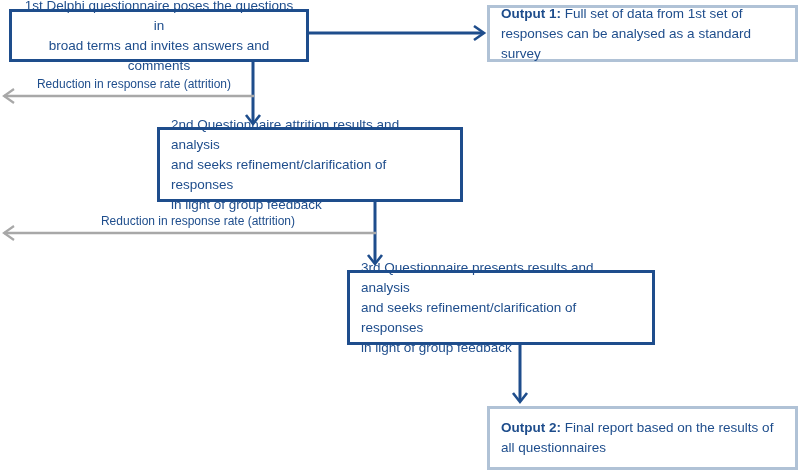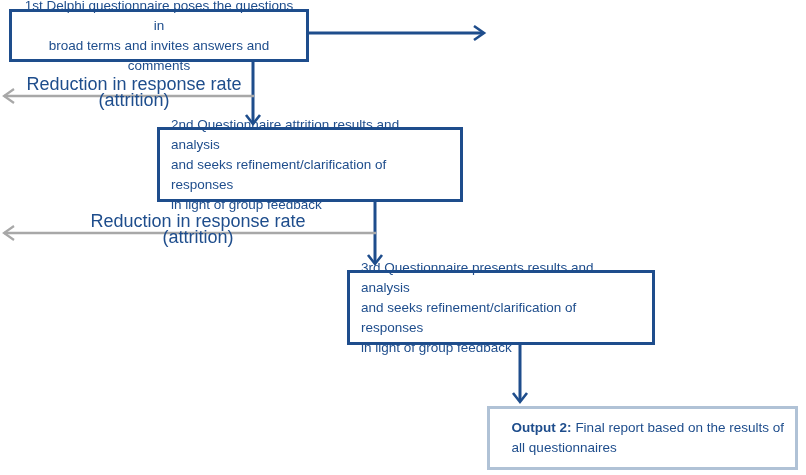--- a/index.html
+++ b/index.html
@@ -37,49 +37,53 @@
   }
   .pre-line { white-space: pre-line; }
   .bold { font-weight: bold; }
   .arrow { position: absolute; }
   .arrow svg { display: block; }
   .navy-stroke { color: var(--navy); }
   .gray-stroke { color: var(--gray); }
   .attrition-label {
     position: absolute;
     color: var(--navy);
-    font-size: 18px;
+    font-size: 12px;
     line-height: 16px;
     text-align: center;
   }
 </style>
 </head>
 <body>
 
 <div id="canvas">
 
   <div class="box center" style="left:9px; top:9px; width:300px; height:53px;">
     <span class="pre-line">1st Delphi questionnaire poses the questions in
 broad terms and invites answers and comments</span>
   </div>
 
+  <div class="box light" style="left:487px; top:5px; width:311px; height:57px;">
+    <span class="pre-line"><span class="bold">Output 1:</span> <span>Full set of data from 1st set of
+responses can be analysed as a standard survey</span></span>
+  </div>
 
   <div class="box" style="left:157px; top:127px; width:306px; height:75px;">
     <span class="pre-line">2nd Questionnaire attrition results and analysis
 and seeks refinement/clarification of responses
 in light of group feedback</span>
   </div>
 
   <div class="box" style="left:347px; top:270px; width:308px; height:75px;">
     <span class="pre-line">3rd Questionnaire presents results and analysis
 and seeks refinement/clarification of responses
 in light of group feedback</span>
   </div>
 
-  <div class="box light" style="left:487px; top:406px; width:311px; height:64px;justify-content:flex-end;">
+  <div class="box light" style="left:487px; top:406px; width:311px; height:64px;">
     <span class="pre-line"><span class="bold">Output 2:</span> <span>Final report based on the results of
 all questionnaires</span></span>
   </div>
 
   <div class="arrow navy-stroke" style="left:306px; top:23px;">
     <svg width="182" height="20" viewBox="0 0 182 20">
       <line x1="2" y1="10" x2="177" y2="10" stroke="currentColor" stroke-width="3"></line>
       <polyline points="168,3 178,10 168,17" fill="none" stroke="currentColor" stroke-width="2.6"></polyline>
     </svg>
   </div>

